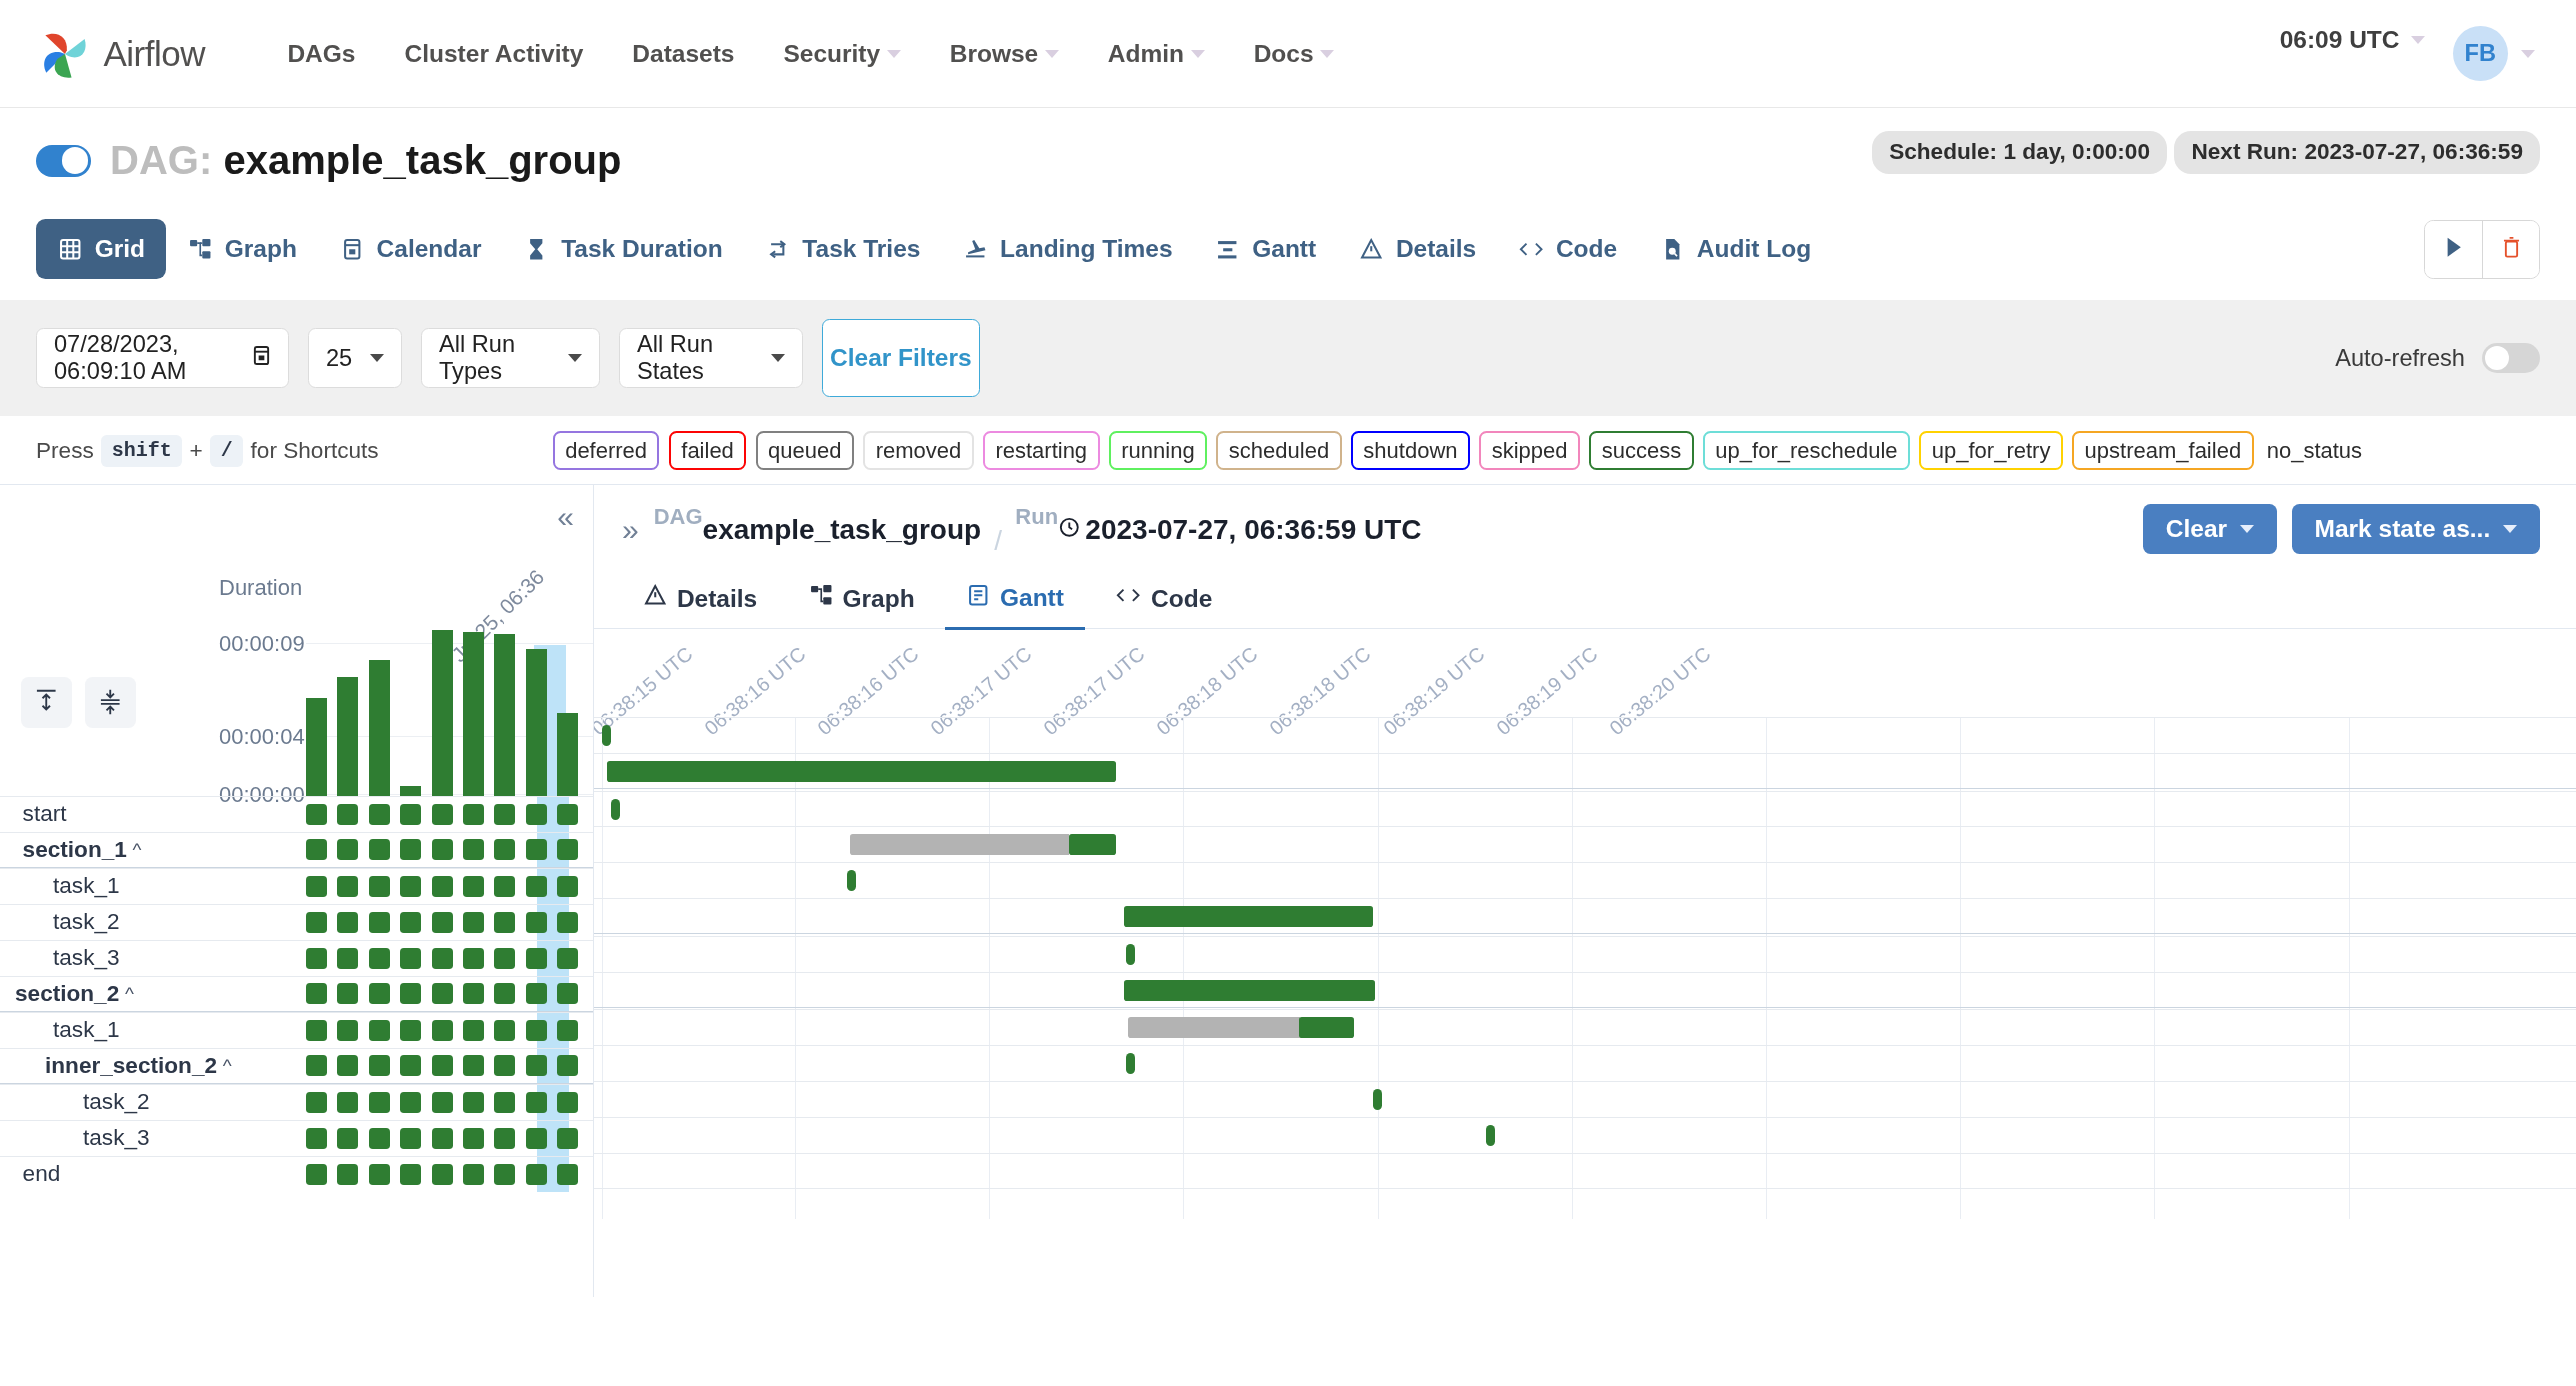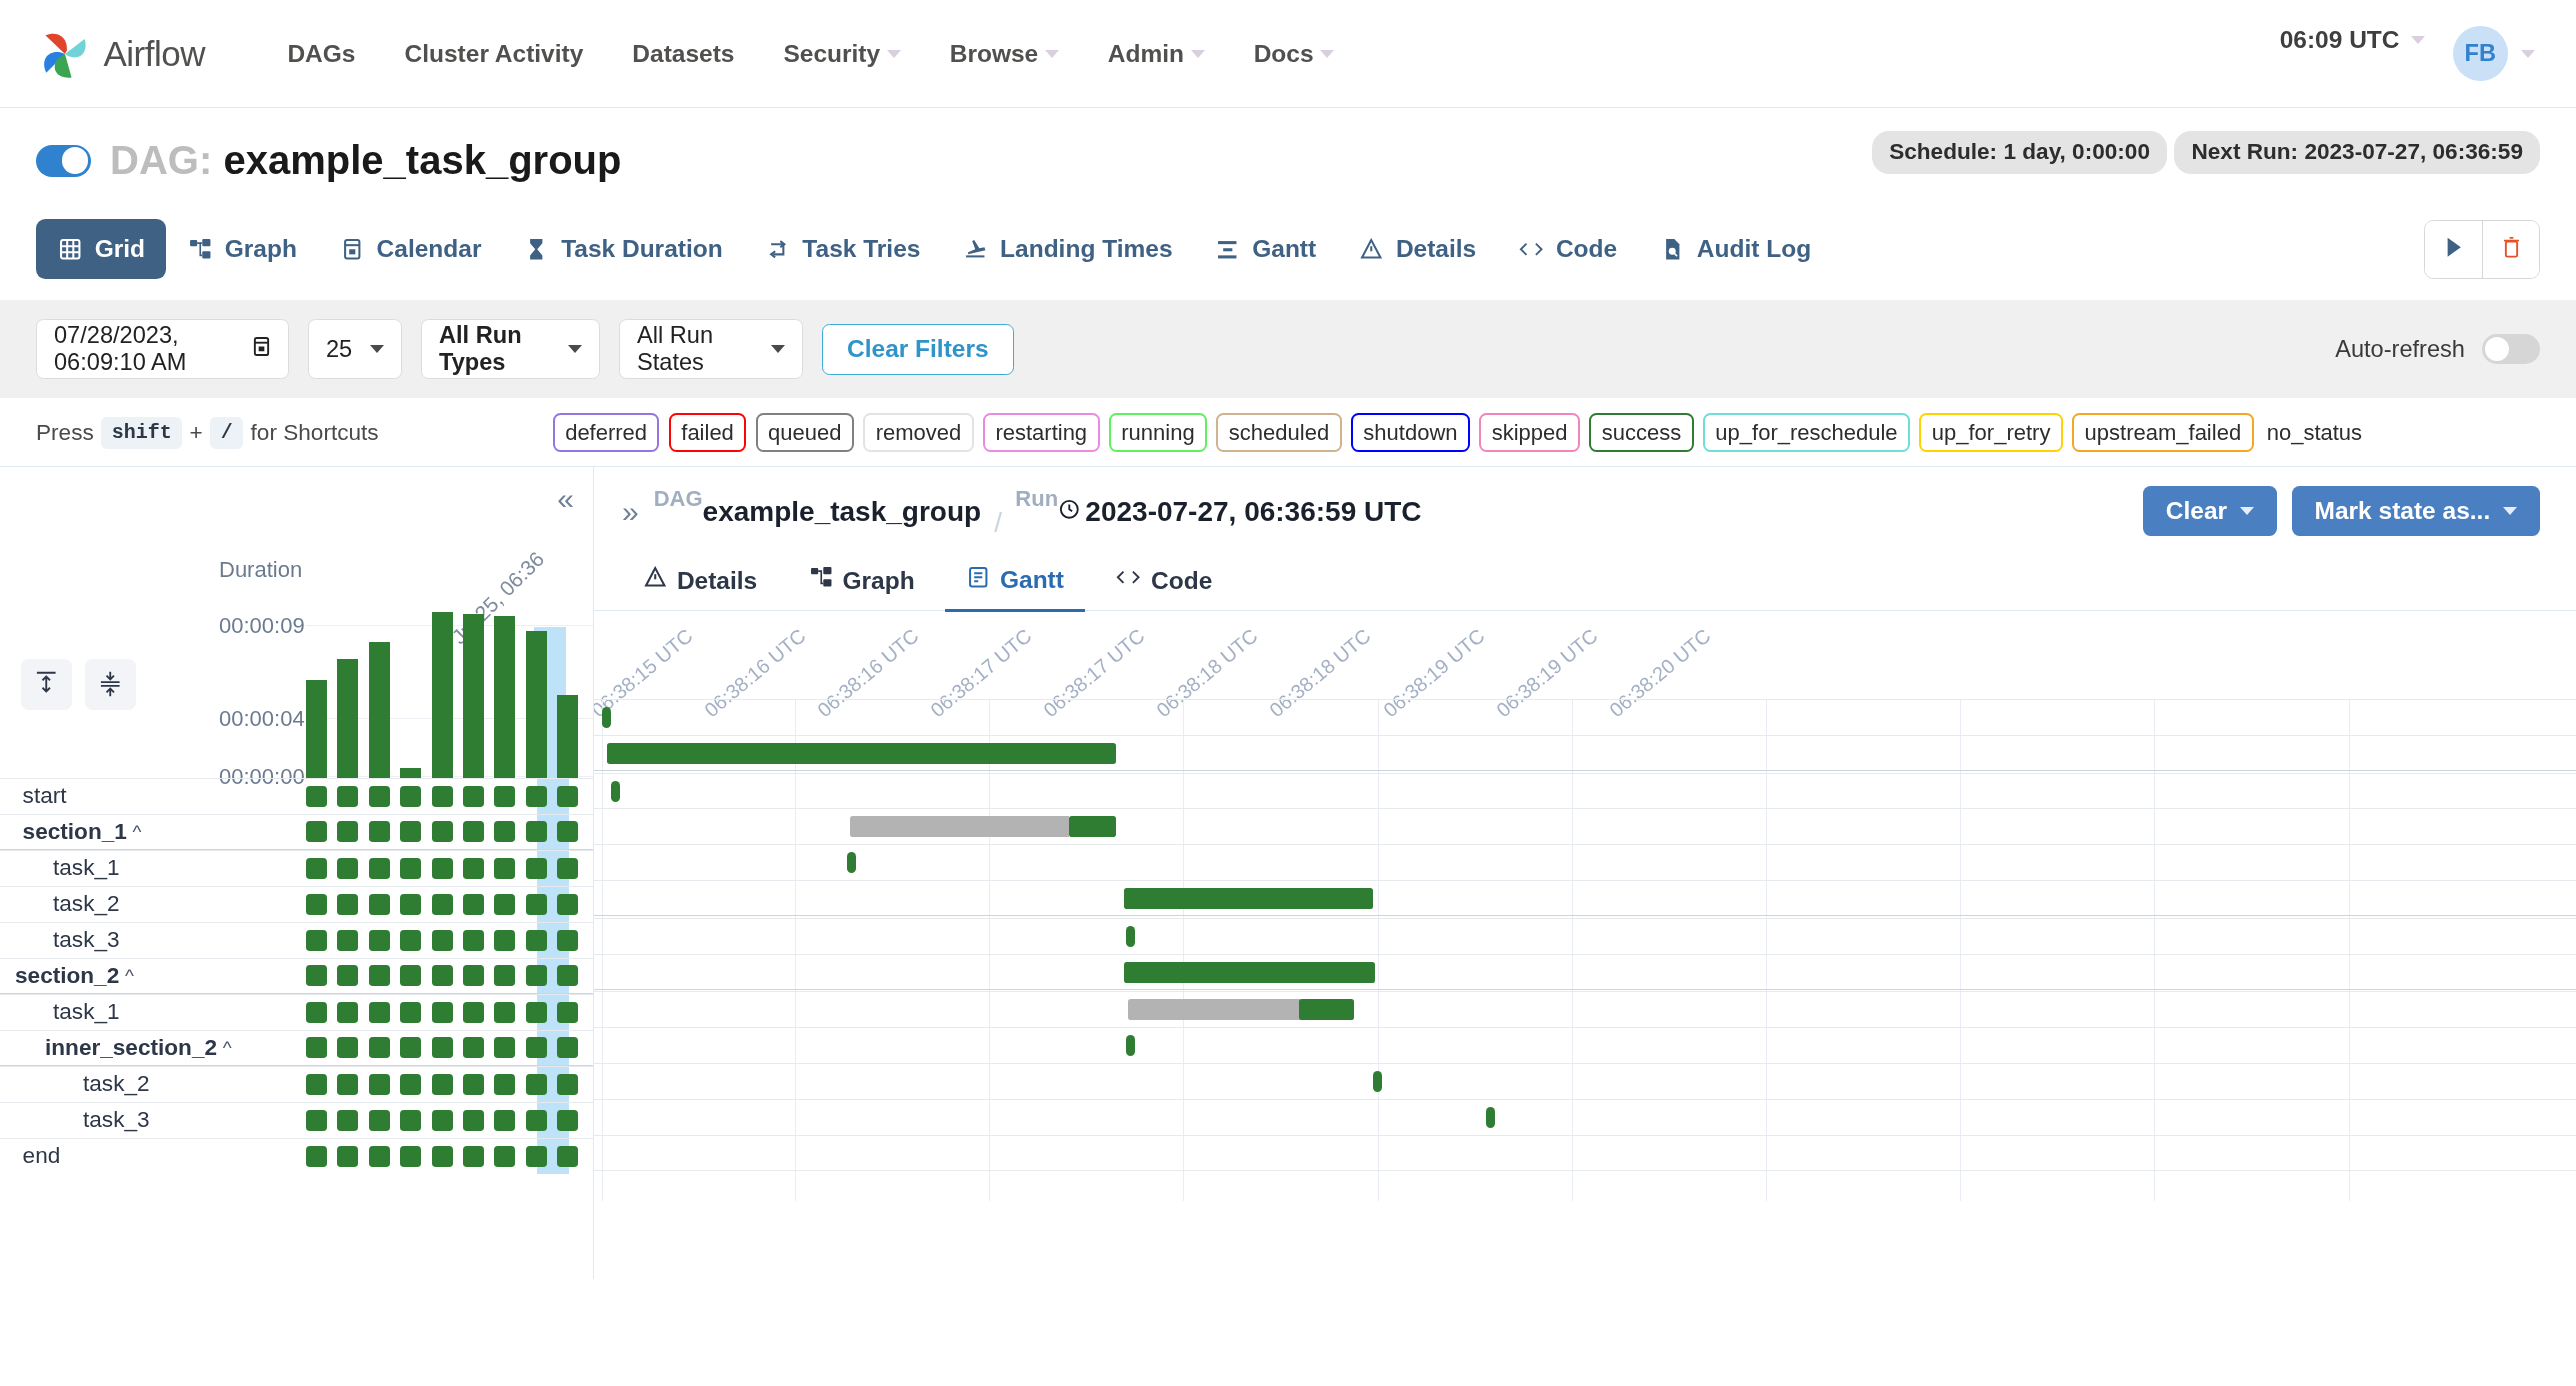--- a/index.html
+++ b/index.html
@@ -107,25 +107,25 @@
     height: 60px; display: flex; align-items: center; padding: 0 17px;
     font-size: 23.6px; color: #222; cursor: pointer;
   }
   .ctl .sel-caret {
     margin-left: 15px; width: 0; height: 0;
     border-left: 7.5px solid transparent; border-right: 7.5px solid transparent;
     border-top: 8.5px solid #4a4a4a;
   }
   .ctl-date { width: 253px; justify-content: space-between; }
   .ctl-count { width: 94px; justify-content: space-between; }
-  .ctl-runtypes { width: 179px; justify-content: space-between; font-weight: bold; }
+  .ctl-runtypes { width: 179px; justify-content: space-between; }
   .ctl-runstates { width: 184px; justify-content: space-between; }
   .clear-filters {
     background: #fff; border: 1.9px solid #3eaad9; border-radius: 7.5px;
-    height: 51px; padding: 0 24px; display: flex; align-items: center;
+    height: 78px; padding: 0 7px; display: flex; align-items: center;
     font-size: 24.5px; font-weight: bold; color: #3194c9; cursor: pointer; text-align: center;
   }
   .autorefresh {
     margin-left: auto; display: flex; align-items: center; gap: 17px;
     font-size: 23.6px; color: #3a3a3a;
   }
   .switch-off {
     width: 58px; height: 30px; border-radius: 15px; background: #d6d6d6;
     position: relative; cursor: pointer;
   }

